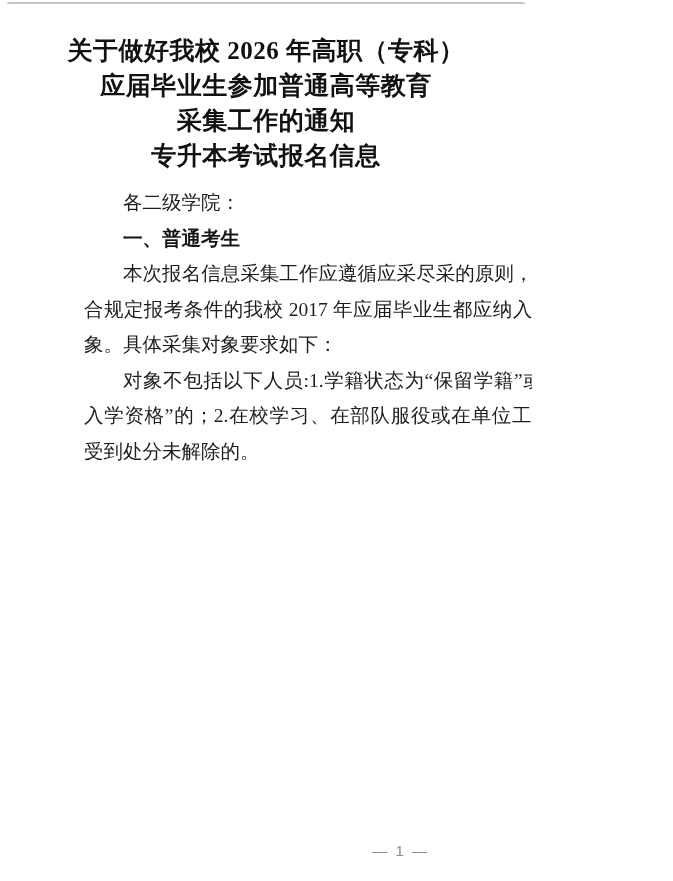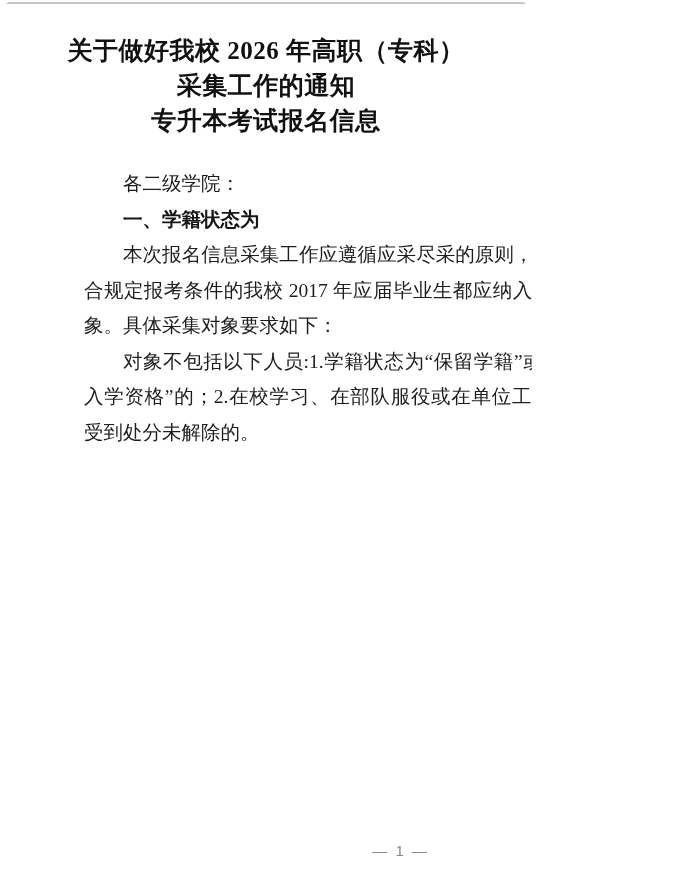--- a/index.html
+++ b/index.html
@@ -32,21 +32,21 @@
     font-size: 25px;
     font-weight: bold;
     line-height: 35px;
     color: #111111;
     letter-spacing: 0.5px;
   }
   .title .title-line {
     display: block;
   }
   .body-text {
-    margin-top: 28px;
+    margin-top: 12px;
     margin-left: 84px;
     width: 508px;
     font-size: 19.5px;
     line-height: 35.5px;
     text-align: justify;
   }
   .body-text p {
     margin: 0;
     text-indent: 2em;
   }
@@ -71,26 +71,27 @@
 </style>
 </head>
 <body>
 
 <div class="page">
 
   <div class="top-edge"></div>
 
   <h1 class="title">
     <span class="title-line">关于做好我校 2026 年高职（专科）</span>
+    <span class="title-line">应届毕业生参加普通高等教育</span>
     <span class="title-line">采集工作的通知</span>
     <span class="title-line">专升本考试报名信息</span>
   </h1>
 
   <div class="body-text">
     <p>各二级学院：</p>
-    <p class="section-heading">一、学籍状态为</p>
+    <p class="section-heading">一、普通考生</p>
     <p>本次报名信息采集工作应遵循应采尽采的原则，对于符合规定报考条件的我校 2017 年应届毕业生都应纳入采集对象。具体采集对象要求如下：</p>
     <p>对象不包括以下人员:1.学籍状态为“保留学籍”或“保留入学资格”的；2.在校学习、在部队服役或在单位工作期间受到处分未解除的。</p>
   </div>
 
   <div class="page-number">— 1 —</div>
 
 </div>
 
 </body></html>

